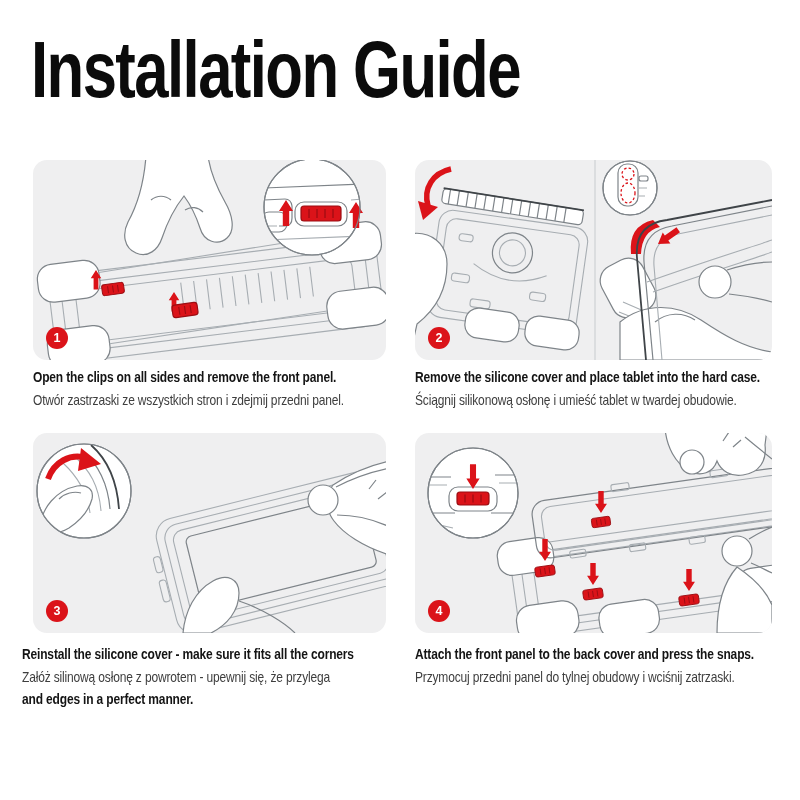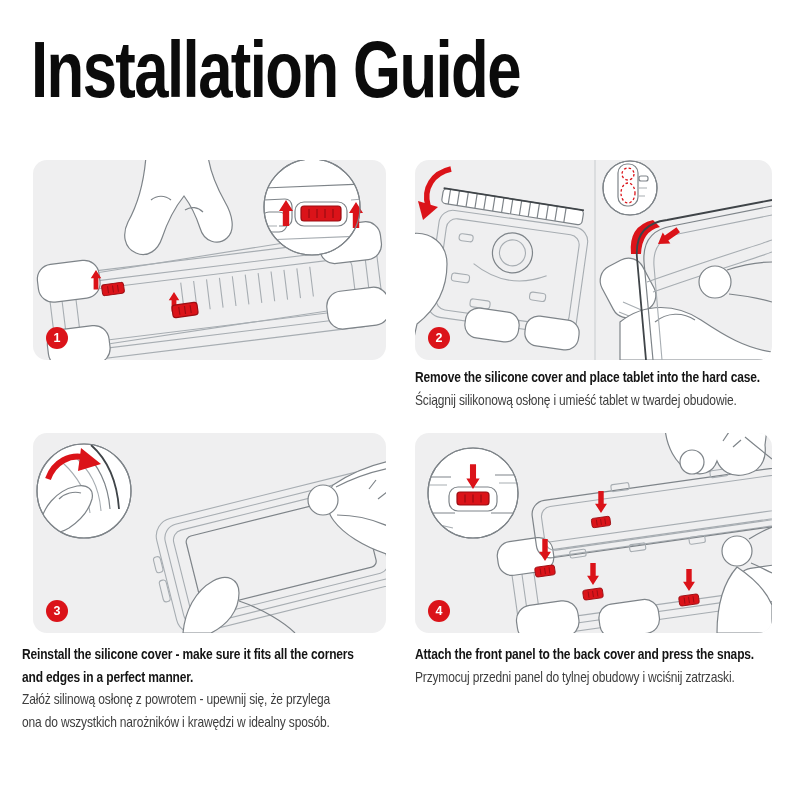--- a/index.html
+++ b/index.html
@@ -247,31 +247,34 @@
           <rect x="42" y="59" width="32" height="13" rx="3" style="fill:var(--accent-red);stroke:var(--accent-red-dark);stroke-width:1.2"></rect>
           <path d="M50,61.5 V69.5 M58,61.5 V69.5 M66,61.5 V69.5" style="stroke:var(--accent-red-dark);stroke-width:1.2;fill:none"></path>
         </g>
         <use href="#arr" xlink:href="#arr" class="redf" transform="translate(58,56) rotate(180) scale(0.95)"></use>
         <circle cx="58" cy="60" r="45" class="md" fill="none"></circle>
       </g>
     </svg>
     <div class="badge">4</div>
   </div>
 
+  <div class="caption" style="left:33px;top:366px;">
+    <div class="cap-line en"><span>Open the clips on all sides and remove the front panel.</span></div>
+    <div class="cap-line pl"><span>Otwór zastrzaski ze wszystkich stron i zdejmij przedni panel.</span></div>
+  </div>
 
   <div class="caption" style="left:415px;top:366px;">
     <div class="cap-line en"><span>Remove the silicone cover and place tablet into the hard case.</span></div>
     <div class="cap-line pl"><span>Ściągnij silikonową osłonę i umieść tablet w twardej obudowie.</span></div>
   </div>
 
   <div class="caption" style="left:22px;top:643px;">
     <div class="cap-line en"><span>Reinstall the silicone cover - make sure it fits all the corners</span></div>
+    <div class="cap-line pl"><span>Załóż silinową osłonę z powrotem - upewnij się, że przylega</span></div>
     <div class="cap-line en"><span>and edges in a perfect manner.</span></div>
-    <div class="cap-line pl"><span>Załóż silinową osłonę z powrotem - upewnij się, że przylega</span></div>
-    <div class="cap-line pl"><span>ona do wszystkich narożników i krawędzi w idealny sposób.</span></div>
   </div>
 
   <div class="caption" style="left:415px;top:643px;">
     <div class="cap-line en"><span>Attach the front panel to the back cover and press the snaps.</span></div>
     <div class="cap-line pl"><span>Przymocuj przedni panel do tylnej obudowy i wciśnij zatrzaski.</span></div>
   </div>
 
 </div>
 
 </body></html>

